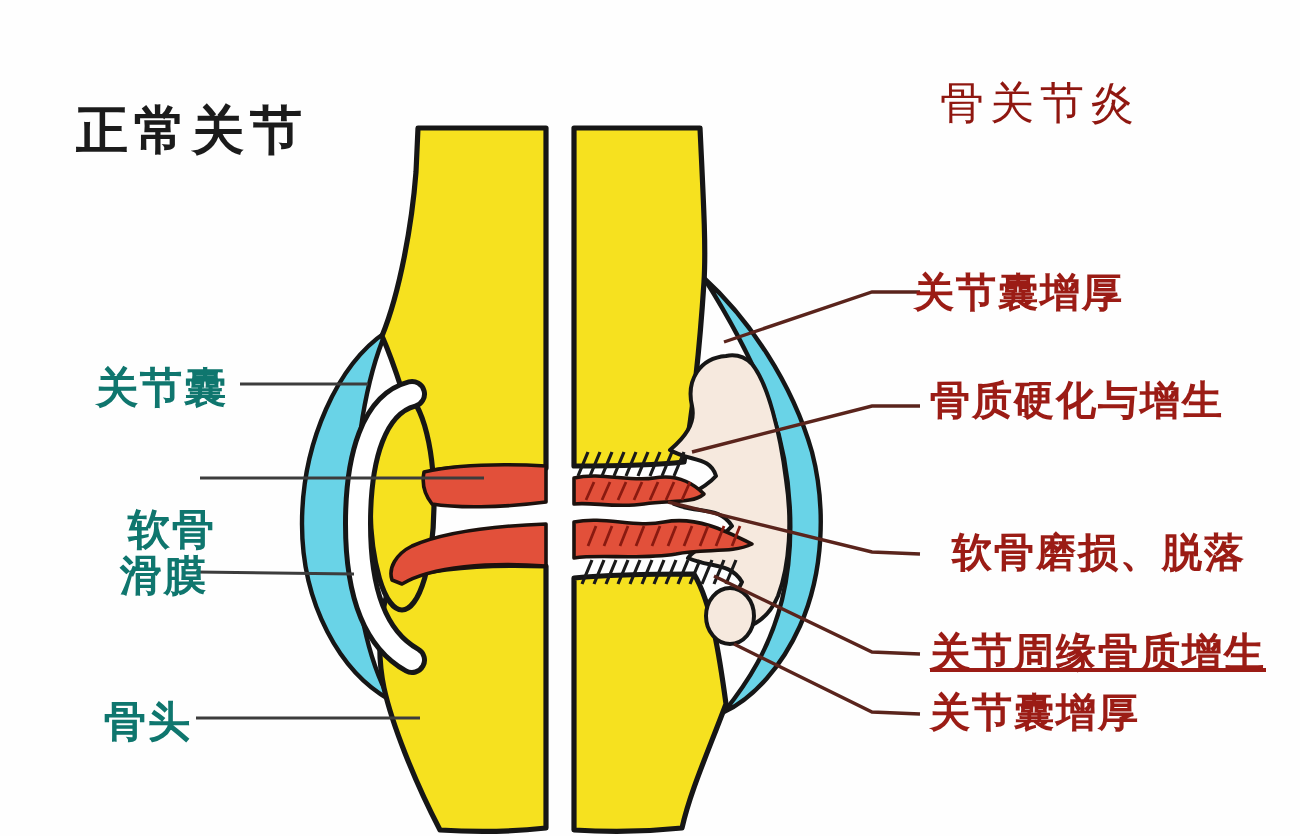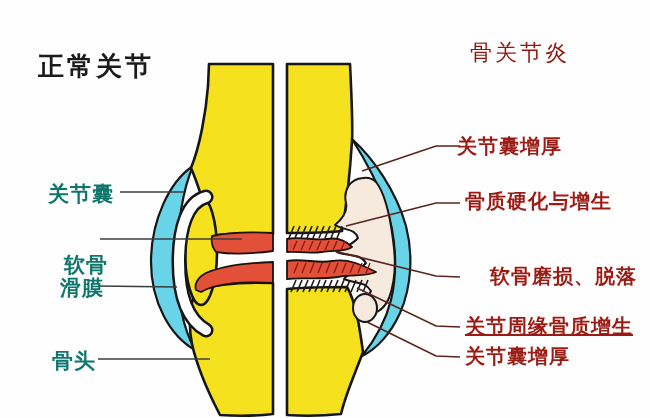--- a/index.html
+++ b/index.html
@@ -110,15 +110,15 @@
 <div class="lbl title-left" style="left:38px;top:40px;margin-top:12px;">正常关节</div>
 <div class="lbl title-right" style="left:470px;top:40px;">骨关节炎</div>
 
 <div class="lbl lbl-left" style="left:48px;top:182px;">关节囊</div>
 <div class="lbl lbl-left" style="left:64px;top:229px;margin-top:24px;">软骨</div>
 <div class="lbl lbl-left" style="left:60px;top:276px;">滑膜</div>
 <div class="lbl lbl-left" style="left:52px;top:349px;">骨头</div>
 
 <div class="lbl lbl-right" style="left:457px;top:135px;text-align:center;">关节囊增厚</div>
 <div class="lbl lbl-right" style="left:465px;top:191px;font-family:Liberation Mono, monospace;">骨质硬化与增生</div>
-<div class="lbl lbl-right" style="left:490px;top:265px;text-align:right;">软骨磨损、脱落</div>
+<div class="lbl lbl-right" style="left:476px;top:265px;text-align:right;">软骨磨损、脱落</div>
 <div class="lbl lbl-right" style="left:465px;top:315px;text-decoration:underline;">关节周缘骨质增生</div>
 <div class="lbl lbl-right" style="left:465px;top:345px;">关节囊增厚</div>
 
 </body></html>

